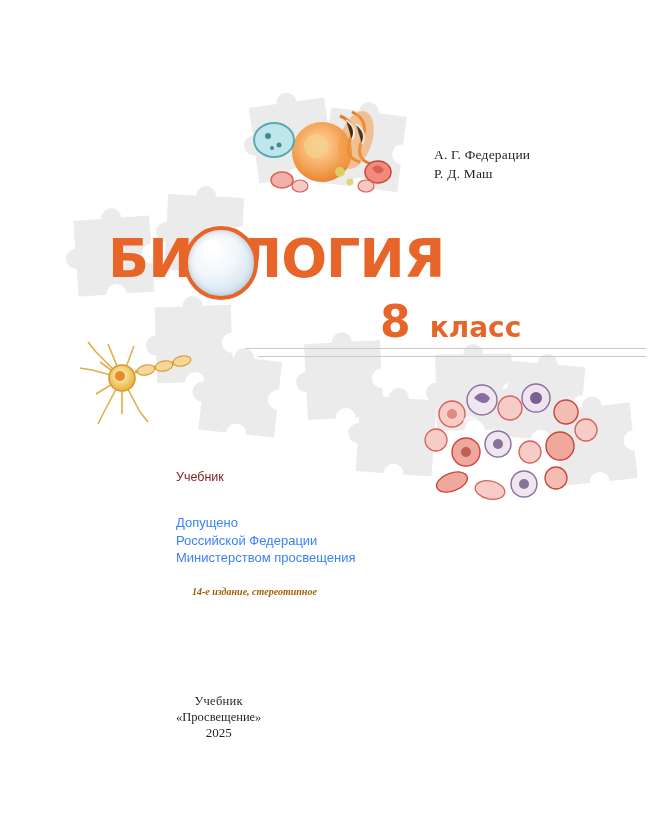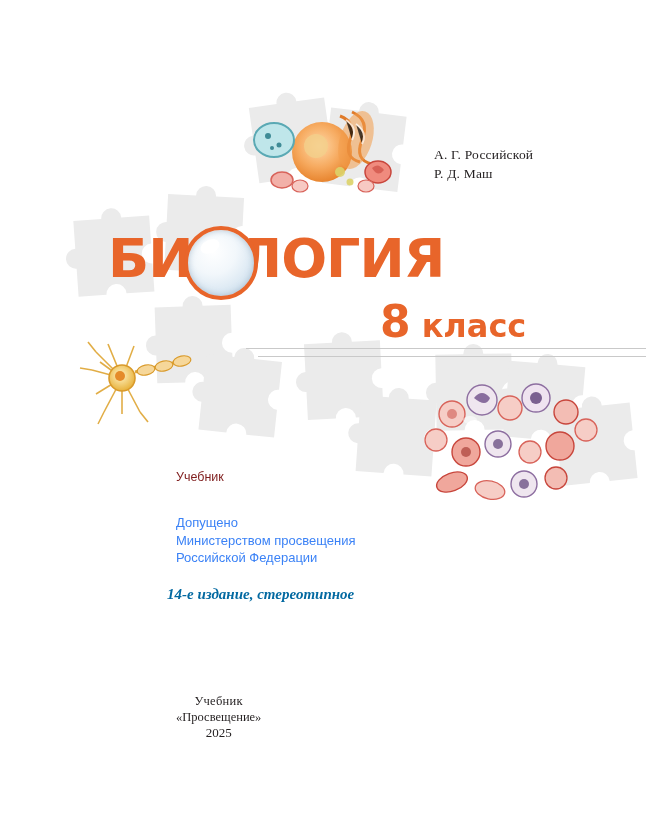--- a/index.html
+++ b/index.html
@@ -91,21 +91,21 @@
   .grade {
     position: absolute;
     left: 380px;
     top: 296px;
     font-family: "DejaVu Sans", sans-serif;
     font-weight: bold;
     color: #e8652a;
     white-space: nowrap;
   }
   .grade .num { font-size: 44px; letter-spacing: -1px; }
-  .grade .word { font-size: 32px; letter-spacing: 0px; margin-left: 12px; }
+  .grade .word { font-size: 28px; letter-spacing: 0px; margin-left: 20px; }
 
   
   .rule {
     position: absolute;
     height: 1px;
     background: #c9c9c9;
   }
 
   
   .textbook-label {
@@ -120,26 +120,26 @@
     position: absolute;
     left: 176px;
     top: 514px;
     font-family: "Liberation Sans", sans-serif;
     font-size: 13px;
     line-height: 17.5px;
     color: #3b82f6;
   }
   .edition {
     position: absolute;
-    left: 167px;
+    left: 192px;
     top: 586px;
-    font-size: 15px;
+    font-size: 10px;
     font-style: italic;
     font-weight: bold;
-    color: #0369a1;
+    color: #a16207;
   }
   .imprint {
     position: absolute;
     left: 176px;
     top: 694px;
     font-size: 12.5px;
     line-height: 15.5px;
     color: #231f20;
     text-align: center;
   }
@@ -268,21 +268,21 @@
         <ellipse cx="490" cy="490" rx="15" ry="9" fill="#f6cdc6" stroke="#d8635a" stroke-width="1.3" transform="rotate(12 490 490)"></ellipse>
         <circle cx="524" cy="484" r="13" fill="#efe6ef" stroke="#8d6ea0" stroke-width="1.4"></circle>
         <circle cx="524" cy="484" r="5" fill="#5d3e78" opacity=".7"></circle>
         <circle cx="556" cy="478" r="11" fill="#f3bdb4" stroke="#c8463c" stroke-width="1.3"></circle>
         <ellipse cx="470" cy="420" rx="7" ry="4" fill="#fff" opacity=".5"></ellipse>
       </g>
     </g>
   </svg>
 
   <div class="authors">
-    <div>А. Г. Российской</div>
+    <div>А. Г. Федерации</div>
     <div>Р. Д. Маш</div>
   </div>
 
   <div class="rule" style="left:246px; top:348px; width:400px;"></div>
   <div class="rule" style="left:258px; top:356px; width:388px;"></div>
 
   <div class="title-wrap">
     <div class="title">
       <span class="ltr">Б</span><span class="ltr">И</span><span class="ltr gap">О</span><span class="ltr">Л</span><span class="ltr">О</span><span class="ltr">Г</span><span class="ltr">И</span><span class="ltr">Я</span>
     </div>
@@ -290,22 +290,22 @@
   <div class="lens"></div>
 
   <div class="grade">
     <span class="num">8</span><span class="word">класс</span>
   </div>
 
   <div class="textbook-label">Учебник</div>
 
   <div class="approval">
     <div>Допущено</div>
+    <div>Российской Федерации</div>
     <div>Министерством просвещения</div>
-    <div>Российской Федерации</div>
   </div>
 
   <div class="edition">14-е издание, стереотипное</div>
 
   <div class="imprint">
     <div class="city">Учебник</div>
     <div>«Просвещение»</div>
     <div class="year">2025</div>
   </div>
 

